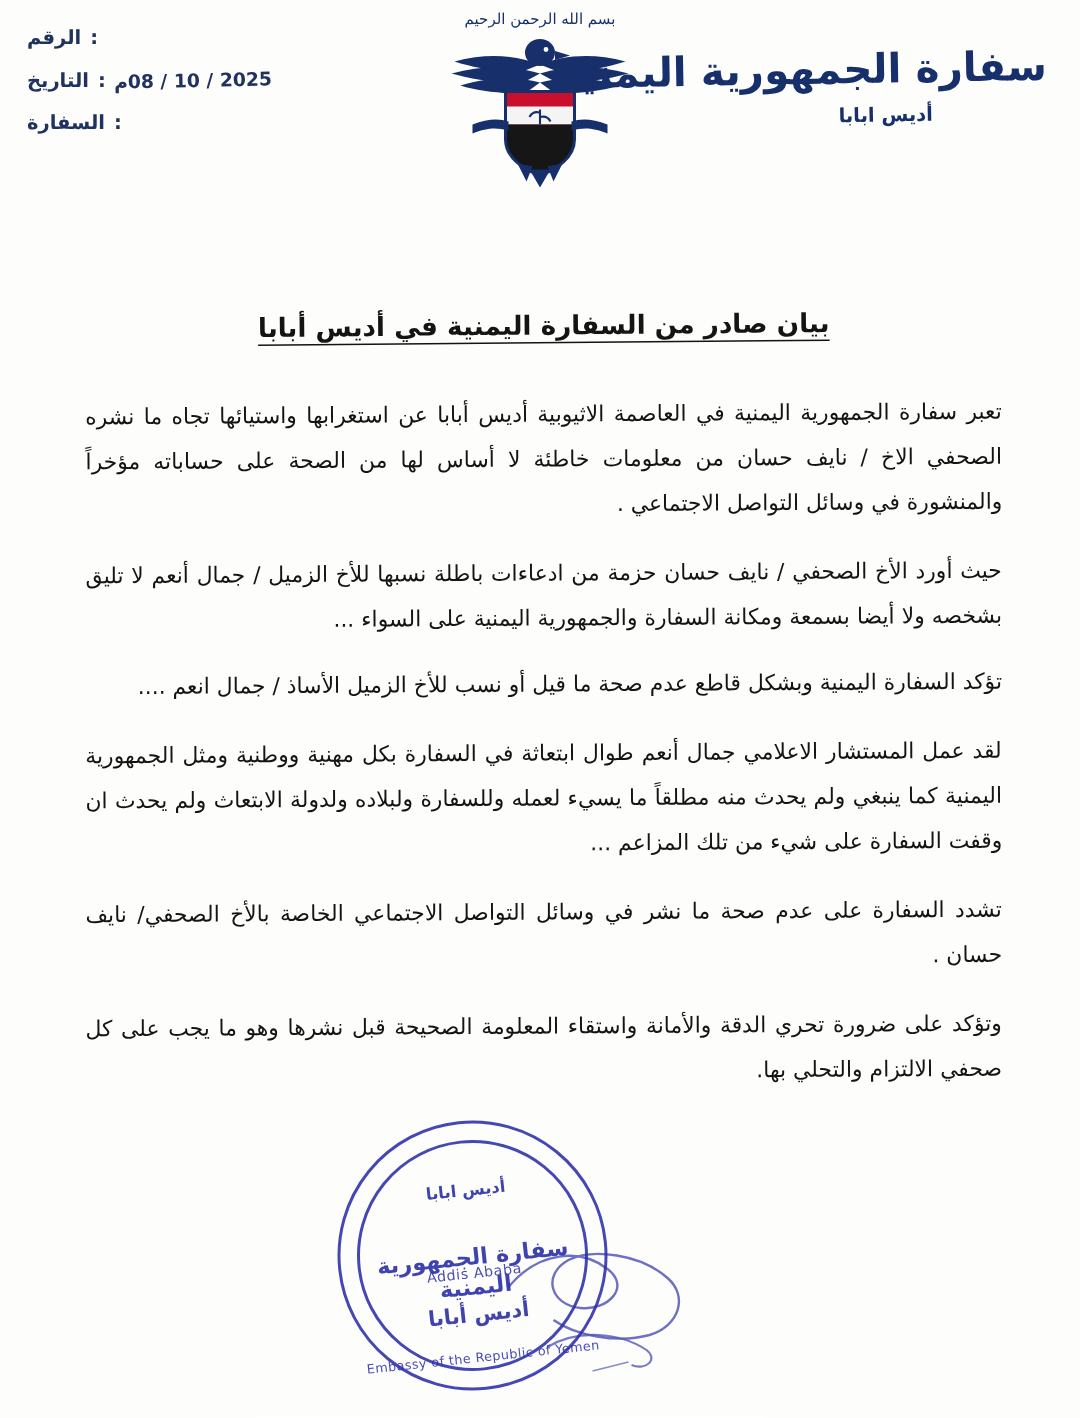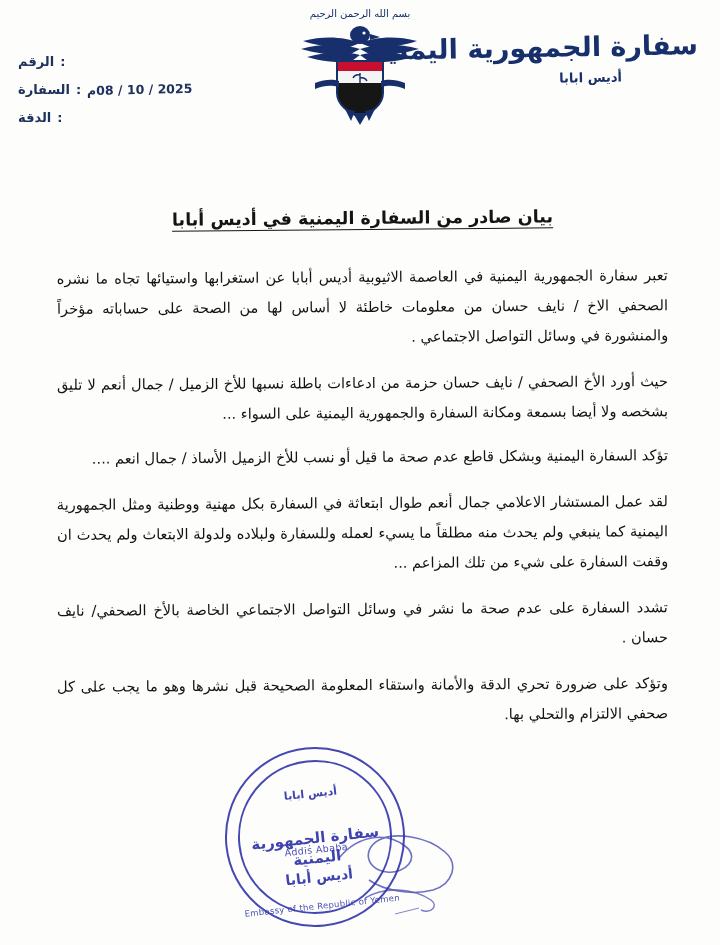--- a/index.html
+++ b/index.html
@@ -27,21 +27,20 @@
     position: relative;
     height: 148px;
   }
 
   .lh-left {
     position: absolute;
     top: 18px;
     left: 18px;
     text-align: left;
     direction: rtl;
-    margin-top: 36px;
   }
   .lh-row {
     display: flex;
     flex-direction: row-reverse;
     align-items: baseline;
     justify-content: flex-start;
     gap: 6px;
     margin-bottom: 13px;
     font-size: 13px;
     color: #20325e;
@@ -218,26 +217,26 @@
 
   <div class="letterhead">
 
     <div class="lh-left">
       <div class="lh-row">
         <span class="lh-label">الرقم</span>
         <span class="lh-colon">:</span>
         <span class="lh-value"></span>
       </div>
       <div class="lh-row">
-        <span class="lh-label">السفارة</span>
+        <span class="lh-label">التاريخ</span>
         <span class="lh-colon">:</span>
         <span class="lh-value">2025 / 10 / 08م</span>
       </div>
       <div class="lh-row">
-        <span class="lh-label">الدقة</span>
+        <span class="lh-label">السفارة</span>
         <span class="lh-colon">:</span>
         <span class="lh-value"></span>
       </div>
     </div>
 
     <div class="emblem">
       <div class="basmala">بسم الله الرحمن الرحيم</div>
       <div class="crest">
         <svg width="150" height="104" viewBox="0 0 150 104" xmlns="http://www.w3.org/2000/svg">
 

